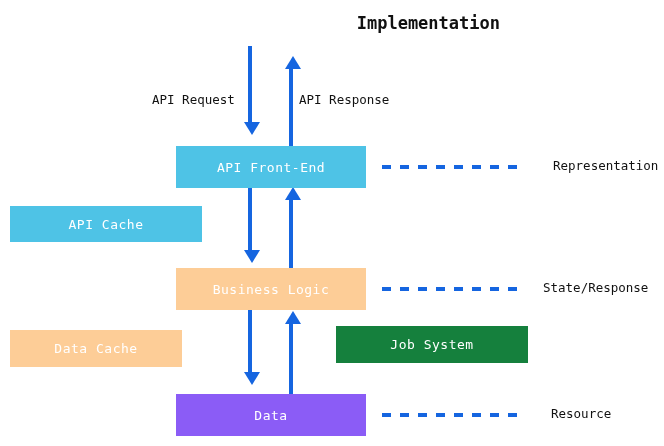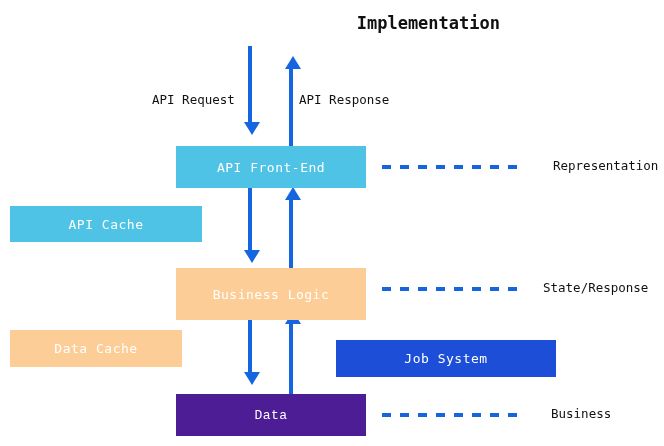--- a/index.html
+++ b/index.html
@@ -53,38 +53,37 @@
     width: 190px; height: 42px;
     background: #4ec3e6;
   }
   .node-api-cache {
     left: 10px; top: 206px;
     width: 192px; height: 36px;
     background: #4ec3e6;
   }
   .node-business-logic {
     left: 176px; top: 268px;
-    width: 190px; height: 52px;
+    width: 190px; height: 42px;
     background: #fdcd97;
   }
   .node-data-cache {
     left: 10px; top: 330px;
     width: 172px; height: 37px;
     background: #fdcd97;
   }
   .node-job-system {
-    left: 336px; top: 340px;
-    width: 220px; height: 37px;
-    background: #1d4ed8;
+    left: 336px; top: 326px;
+    width: 192px; height: 37px;
+    background: #15803d;
   }
   .node-data {
     left: 176px; top: 394px;
     width: 190px; height: 42px;
-    background: #4c1d95;
-    font-family: Liberation Mono, monospace;
+    background: #8b5cf6;
   }
 
   
   .arrow-line {
     position: absolute;
     width: 4px;
     background: #1565e0;
   }
   .arrow-head-down {
     position: absolute;
@@ -199,15 +198,15 @@
   <div class="node node-job-system">Job System</div>
 
   <div class="node node-data">Data</div>
 
   <div class="dashed-line dash-representation"></div>
   <div class="dashed-line dash-state"></div>
   <div class="dashed-line dash-resource"></div>
 
   <div class="side-label label-representation">Representation</div>
   <div class="side-label label-state">State/Response</div>
-  <div class="side-label label-resource">Business</div>
+  <div class="side-label label-resource">Resource</div>
 
 </div>
 
 </body></html>

